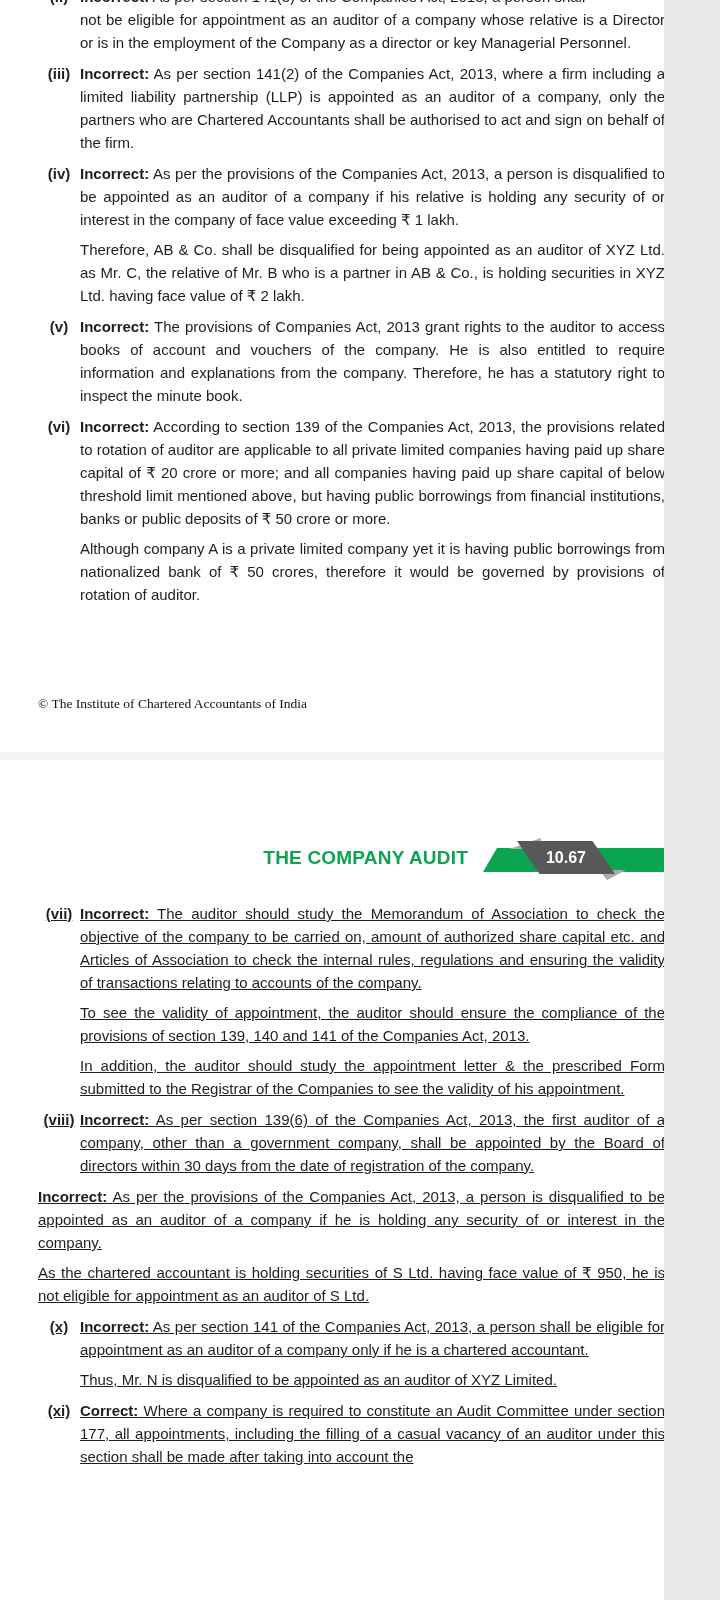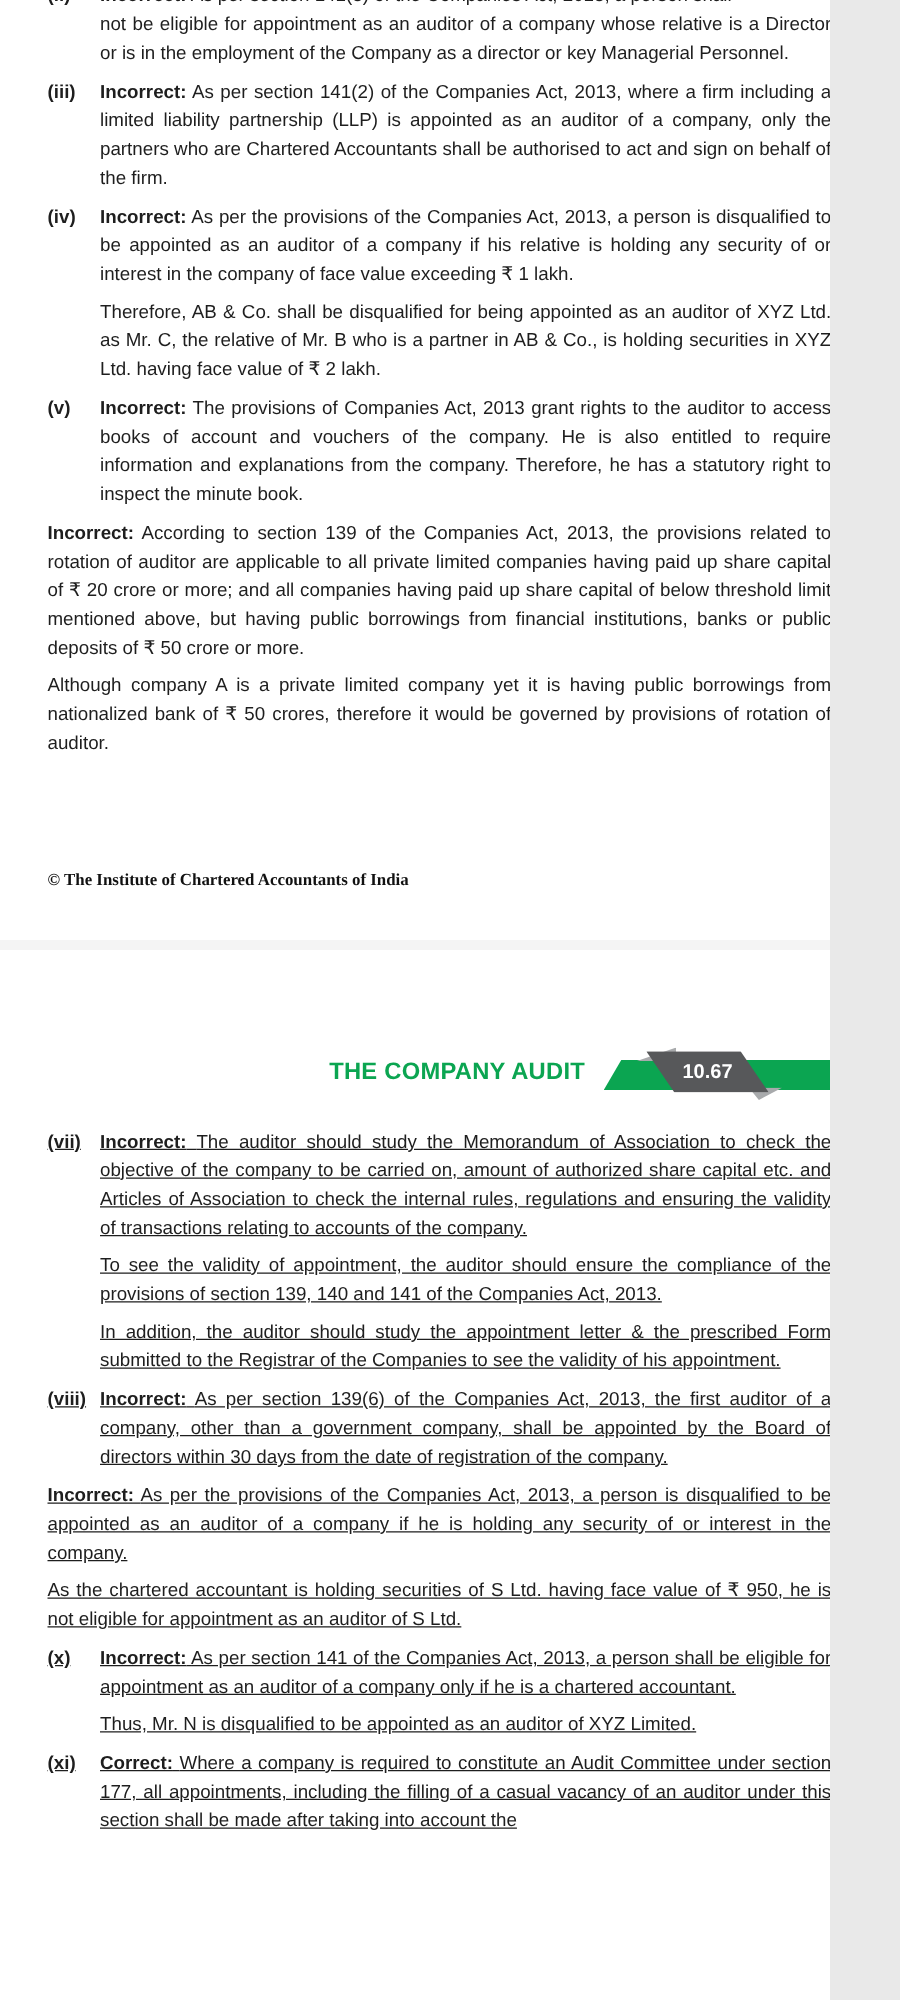--- a/index.html
+++ b/index.html
@@ -12,33 +12,33 @@
   }
   .page { position:absolute; left:0; width:720px; background:var(--page-bg,#ffffff); overflow:hidden; }
   .page1 { top:0; height:752px; }
   .gapband { position:absolute; top:752px; left:0; width:720px; height:8px; background:var(--page-gap,#f4f4f4); }
   .page2 { top:760px; height:840px; }
 
   .content { position:absolute; left:38px; width:627px; top:0; }
   .content2 { top:142px;text-decoration:underline; }
 
   .item { display:flex; margin:0 0 8px 0; }
-  .label { flex:0 0 42px; font-weight:700; font-size:15px; line-height:23px; }
+  .label { flex:0 0 42px; font-weight:700; font-size:15px; line-height:23px;text-align:center; }
   .body { flex:1; min-width:0; }
   .para { font-size:15px; line-height:23px; text-align:justify; margin:0 0 7px 0; }
   .para:last-child { margin-bottom:0; }
   .b { font-weight:700; }
 
   .clipline { height:8px; overflow:hidden; }
   .clipline .item { margin:-15px 0 0 0; }
 
   .copyright {
     position:absolute; left:38px; top:696px;
     font-family:"Liberation Serif","DejaVu Serif",serif;
-    font-weight:700; font-size:13.5px; color:#111;
+    font-weight:400; font-size:13.5px; color:#111;
   }
 
   
   .banner-title {
     position:absolute; top:86px; right:252px; height:24px; line-height:24px;
     font-size:19px; font-weight:700; letter-spacing:0.2px;
     color:var(--accent-green,#0ba551); z-index:3; white-space:nowrap;
   }
   .green-band {
     position:absolute; top:88px; left:483px; width:237px; height:24px;
@@ -108,20 +108,21 @@
       </div>
 
       <div class="item">
         <span class="label">(v)</span>
         <div class="body">
           <p class="para"><span class="b">Incorrect:</span> <span>The provisions of Companies Act, 2013 grant rights to the auditor to access books of account and vouchers of the company. He is also entitled to require information and explanations from the company. Therefore, he has a statutory right to inspect the minute book.</span></p>
         </div>
       </div>
 
       <div class="item">
+        <span class="label">(vi)</span>
         <div class="body">
           <p class="para"><span class="b">Incorrect:</span> <span>According to section 139 of the Companies Act, 2013, the provisions related to rotation of auditor are applicable to all private limited companies having paid up share capital of ₹ 20 crore or more; and all companies having paid up share capital of below threshold limit mentioned above, but having public borrowings from financial institutions, banks or public deposits of ₹ 50 crore or more.</span></p>
           <p class="para">Although company A is a private limited company yet it is having public borrowings from nationalized bank of ₹ 50 crores, therefore it would be governed by provisions of rotation of auditor.</p>
         </div>
       </div>
 
     </div>
     <p class="copyright">© The Institute of Chartered Accountants of India</p>
   </section>
 

